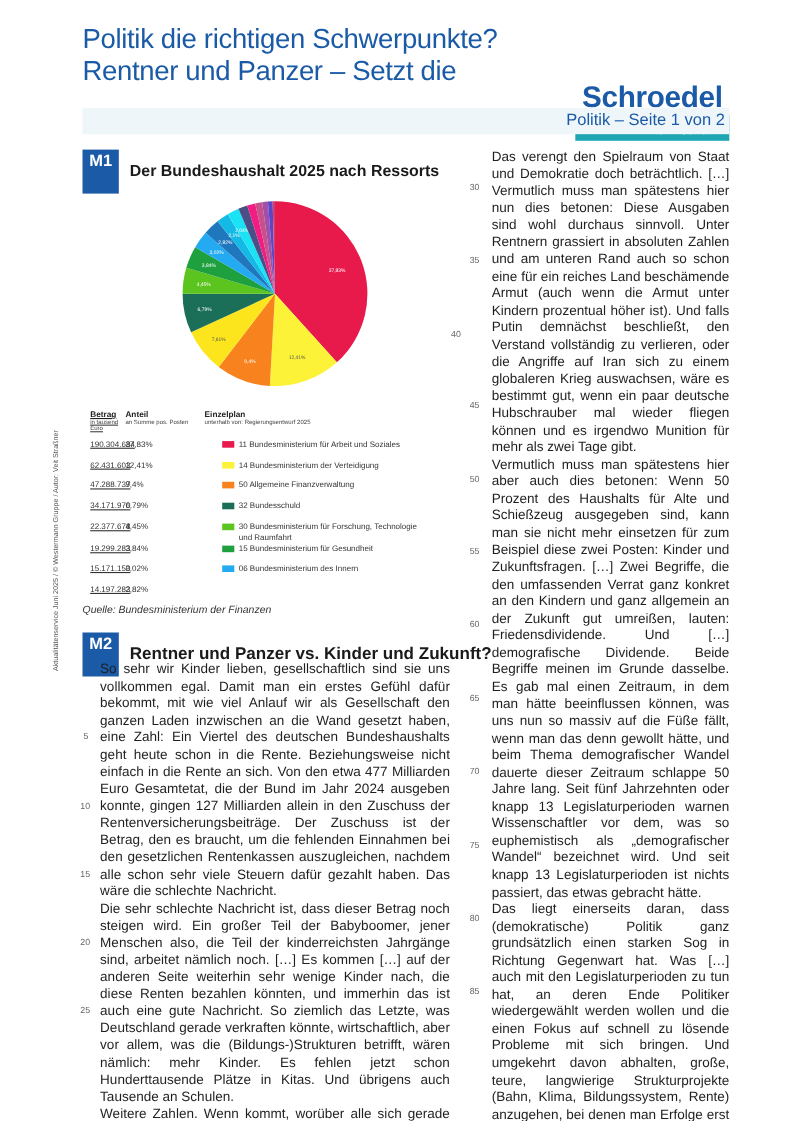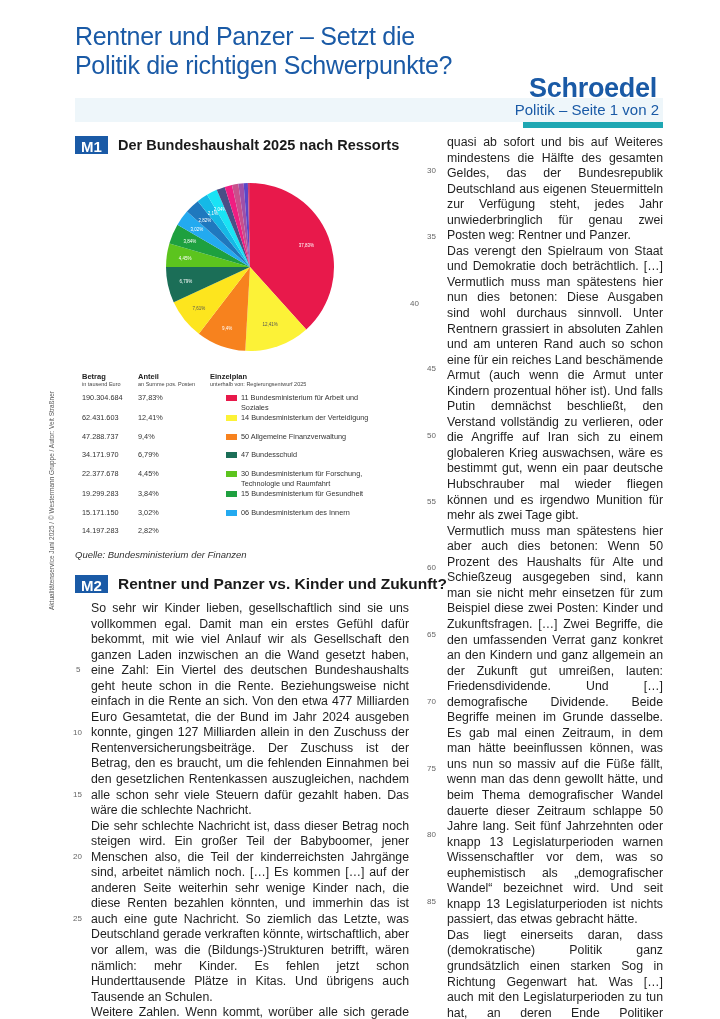--- a/index.html
+++ b/index.html
@@ -9,51 +9,51 @@
   .title { position: absolute; left: 75px; top: 22px; width: 440px; color: #1a5aa6; font-family: "Liberation Sans", sans-serif; font-size: 25px; line-height: 29px; letter-spacing: -0.3px; }
   .brand { position: absolute; left: 523px; top: 38px; width: 140px; margin-top: 36px; }
   .brand-name { color: #1a5aa6; font-size: 27px; font-weight: bold; letter-spacing: -0.3px; line-height: 28px; text-align: center; }
   .brand-tag { margin-top: 2px; background: #1ea7b3; color: #fff; font-size: 18px; font-style: italic; font-weight: bold; text-align: right; padding: 0 8px 0 0; height: 24px; line-height: 24px; }
   .brand-tag .plus { font-weight: normal; font-style: normal; margin-right: 3px; }
 
   .subject-bar { position: absolute; left: 75px; top: 98px; width: 588px; height: 24px; background: #eef6fa; color: #1a5aa6; font-size: 15px; text-align: right; padding-right: 4px; line-height: 24px; }
 
   .side-credit { position: absolute; left: 48px; top: 610px; transform-origin: left top; transform: rotate(-90deg); font-size: 6.5px; color: #555; white-space: nowrap; }
 
-  .badge { display: inline-block; background: #1a5aa6; color: #fff; font-weight: bold; font-size: 15px; width: 33px; height: 18px; line-height: 22px; text-align: center; }
+  .badge { display: inline-block; background: #1a5aa6; color: #fff; font-weight: bold; font-size: 15px; width: 33px; height: 40px; line-height: 22px; text-align: center; }
   .sec-head { position: absolute; display: flex; align-items: center; gap: 10px; }
   .sec-title { font-weight: bold; font-size: 14.5px; color: #1a1a1a; }
   #m1-head { left: 75px; top: 136px; }
   #m2-head { left: 75px; top: 575px; }
   #m2-head .sec-title { font-size: 15.5px; }
 
   .pie-wrap { position: absolute; left: 145px; top: 160px; width: 210px; height: 200px; }
   .pie-wrap svg text { font-family: "Liberation Sans", sans-serif; }
 
   .legend { position: absolute; left: 82px; top: 372px; width: 300px; font-family: "Liberation Sans", sans-serif; }
   .lg-head { display: flex; font-size: 7.5px; font-weight: bold; color: #222; }
   .lg-sub { display: flex; font-size: 5.5px; color: #444; margin-bottom: 6px; }
-  .c1 { width: 56px; } .c2 { width: 72px; } .c3 { flex: 1; }
+  .c1 { width: 32px; text-decoration: underline; } .c2 { width: 72px; } .c3 { flex: 1; }
   .lg-row { display: flex; font-size: 7.3px; color: #333; min-height: 18.7px; align-items: flex-start; }
   .lg-row .c3 { display: flex; align-items: flex-start; gap: 4px; line-height: 10px; padding-left: 16px; }
   .sw { display: inline-block; width: 11px; height: 6px; margin-top: 2px; flex: 0 0 11px; }
   .source { position: absolute; left: 75px; top: 549px; font-size: 9.5px; font-style: italic; color: #333; }
 
   .col { position: absolute; font-size: 12.3px; line-height: 15.55px; color: #1f1f1f; text-align: justify; }
   #m2-text { left: 91px; top: 601px; width: 318px; }
   #right-text { left: 447px; top: 135px; width: 216px; }
   .col p { margin: 0; }
   .ln { position: absolute; font-size: 8px; color: #666; }
 </style>
 </head>
 <body>
 
 <div class="title">
+  <div>Politik die richtigen Schwerpunkte?</div>
   <div>Rentner und Panzer – Setzt die</div>
-  <div>Politik die richtigen Schwerpunkte?</div>
 </div>
 <div class="brand">
   <div class="brand-name">Schroedel</div>
   <div class="brand-tag"><span class="plus">+++</span><span>aktuell</span></div>
 </div>
 <div class="subject-bar">Politik – Seite 1 von 2</div>
 
 <div class="side-credit">Aktualitätenservice Juni 2025 / © Westermann Gruppe / Autor: Veit Straßner</div>
 
 <div class="sec-head" id="m1-head">
@@ -128,21 +128,21 @@
         <span class="c3">
           <span class="sw" style="background: rgb(247, 130, 30);"></span>
           <span>50 Allgemeine Finanzverwaltung</span>
         </span>
       </div>
       <div class="lg-row">
         <span class="c1">34.171.970</span>
         <span class="c2">6,79%</span>
         <span class="c3">
           <span class="sw" style="background: rgb(27, 110, 87);"></span>
-          <span>47 Bundesschuld</span>
+          <span>32 Bundesschuld</span>
         </span>
       </div>
       <div class="lg-row">
         <span class="c1">22.377.678</span>
         <span class="c2">4,45%</span>
         <span class="c3">
           <span class="sw" style="background: rgb(92, 196, 30);"></span>
           <span>30 Bundesministerium für Forschung, Technologie und Raumfahrt</span>
         </span>
       </div>
@@ -175,21 +175,20 @@
   <span class="sec-title">Rentner und Panzer vs. Kinder und Zukunft?</span>
 </div>
 
 <div class="col" id="m2-text">
   <p>So sehr wir Kinder lieben, gesellschaftlich sind sie uns vollkommen egal. Damit man ein erstes Gefühl dafür bekommt, mit wie viel Anlauf wir als Gesellschaft den ganzen Laden inzwischen an die Wand gesetzt haben, eine Zahl: Ein Viertel des deutschen Bundeshaushalts geht heute schon in die Rente. Beziehungsweise nicht einfach in die Rente an sich. Von den etwa 477 Milliarden Euro Gesamtetat, die der Bund im Jahr 2024 ausgeben konnte, gingen 127 Milliarden allein in den Zuschuss der Rentenversicherungsbeiträge. Der Zuschuss ist der Betrag, den es braucht, um die fehlenden Einnahmen bei den gesetzlichen Rentenkassen auszugleichen, nachdem alle schon sehr viele Steuern dafür gezahlt haben. Das wäre die schlechte Nachricht.</p>
   <p>Die sehr schlechte Nachricht ist, dass dieser Betrag noch steigen wird. Ein großer Teil der Babyboomer, jener Menschen also, die Teil der kinderreichsten Jahrgänge sind, arbeitet nämlich noch. […] Es kommen […] auf der anderen Seite weiterhin sehr wenige Kinder nach, die diese Renten bezahlen könnten, und immerhin das ist auch eine gute Nachricht. So ziemlich das Letzte, was Deutschland gerade verkraften könnte, wirtschaftlich, aber vor allem, was die (Bildungs-)Strukturen betrifft, wären nämlich: mehr Kinder. Es fehlen jetzt schon Hunderttausende Plätze in Kitas. Und übrigens auch Tausende an Schulen.</p>
   <p>Weitere Zahlen. Wenn kommt, worüber alle sich gerade so verdächtig einig sind, und das Land demnächst drei bis fünf Prozent des Bruttoinlandsprodukts für Rüstung ausgibt (des BIP, nicht des Haushalts), dann sind das, sehr konservativ gerechnet, weitere 130 Milliarden Euro […]. Wenn alles läuft wie geplant, […] geht also</p>
 </div>
 
 <div class="col" id="right-text">
-  <p>quasi ab sofort und bis auf Weiteres mindestens die Hälfte des gesamten Geldes, das der Bundesrepublik Deutschland aus eigenen Steuermitteln zur Verfügung steht, jedes Jahr unwiederbringlich für genau zwei Posten weg: Rentner und Panzer.</p>
   <p>Das verengt den Spielraum von Staat und Demokratie doch beträchtlich. […] Vermutlich muss man spätestens hier nun dies betonen: Diese Ausgaben sind wohl durchaus sinnvoll. Unter Rentnern grassiert in absoluten Zahlen und am unteren Rand auch so schon eine für ein reiches Land beschämende Armut (auch wenn die Armut unter Kindern prozentual höher ist). Und falls Putin demnächst beschließt, den Verstand vollständig zu verlieren, oder die Angriffe auf Iran sich zu einem globaleren Krieg auswachsen, wäre es bestimmt gut, wenn ein paar deutsche Hubschrauber mal wieder fliegen können und es irgendwo Munition für mehr als zwei Tage gibt.</p>
   <p>Vermutlich muss man spätestens hier aber auch dies betonen: Wenn 50 Prozent des Haushalts für Alte und Schießzeug ausgegeben sind, kann man sie nicht mehr einsetzen für zum Beispiel diese zwei Posten: Kinder und Zukunftsfragen. […] Zwei Begriffe, die den umfassenden Verrat ganz konkret an den Kindern und ganz allgemein an der Zukunft gut umreißen, lauten: Friedensdividende. Und […] demografische Dividende. Beide Begriffe meinen im Grunde dasselbe. Es gab mal einen Zeitraum, in dem man hätte beeinflussen können, was uns nun so massiv auf die Füße fällt, wenn man das denn gewollt hätte, und beim Thema demografischer Wandel dauerte dieser Zeitraum schlappe 50 Jahre lang. Seit fünf Jahrzehnten oder knapp 13 Legislaturperioden warnen Wissenschaftler vor dem, was so euphemistisch als „demografischer Wandel“ bezeichnet wird. Und seit knapp 13 Legislaturperioden ist nichts passiert, das etwas gebracht hätte.</p>
   <p>Das liegt einerseits daran, dass (demokratische) Politik ganz grundsätzlich einen starken Sog in Richtung Gegenwart hat. Was […] auch mit den Legislaturperioden zu tun hat, an deren Ende Politiker wiedergewählt werden wollen und die einen Fokus auf schnell zu lösende Probleme mit sich bringen. Und umgekehrt davon abhalten, große, teure, langwierige Strukturprojekte (Bahn, Klima, Bildungssystem, Rente) anzugehen, bei denen man Erfolge erst sieht, wenn längst neue Menschen verantwortlich sind.</p>
 
 </div>
 
 <span class="ln" style="left:76px;top:665px">5</span>
 <span class="ln" style="left:73px;top:728px">10</span>
 <span class="ln" style="left:73px;top:790px">15</span>
 <span class="ln" style="left:73px;top:852px">20</span>

